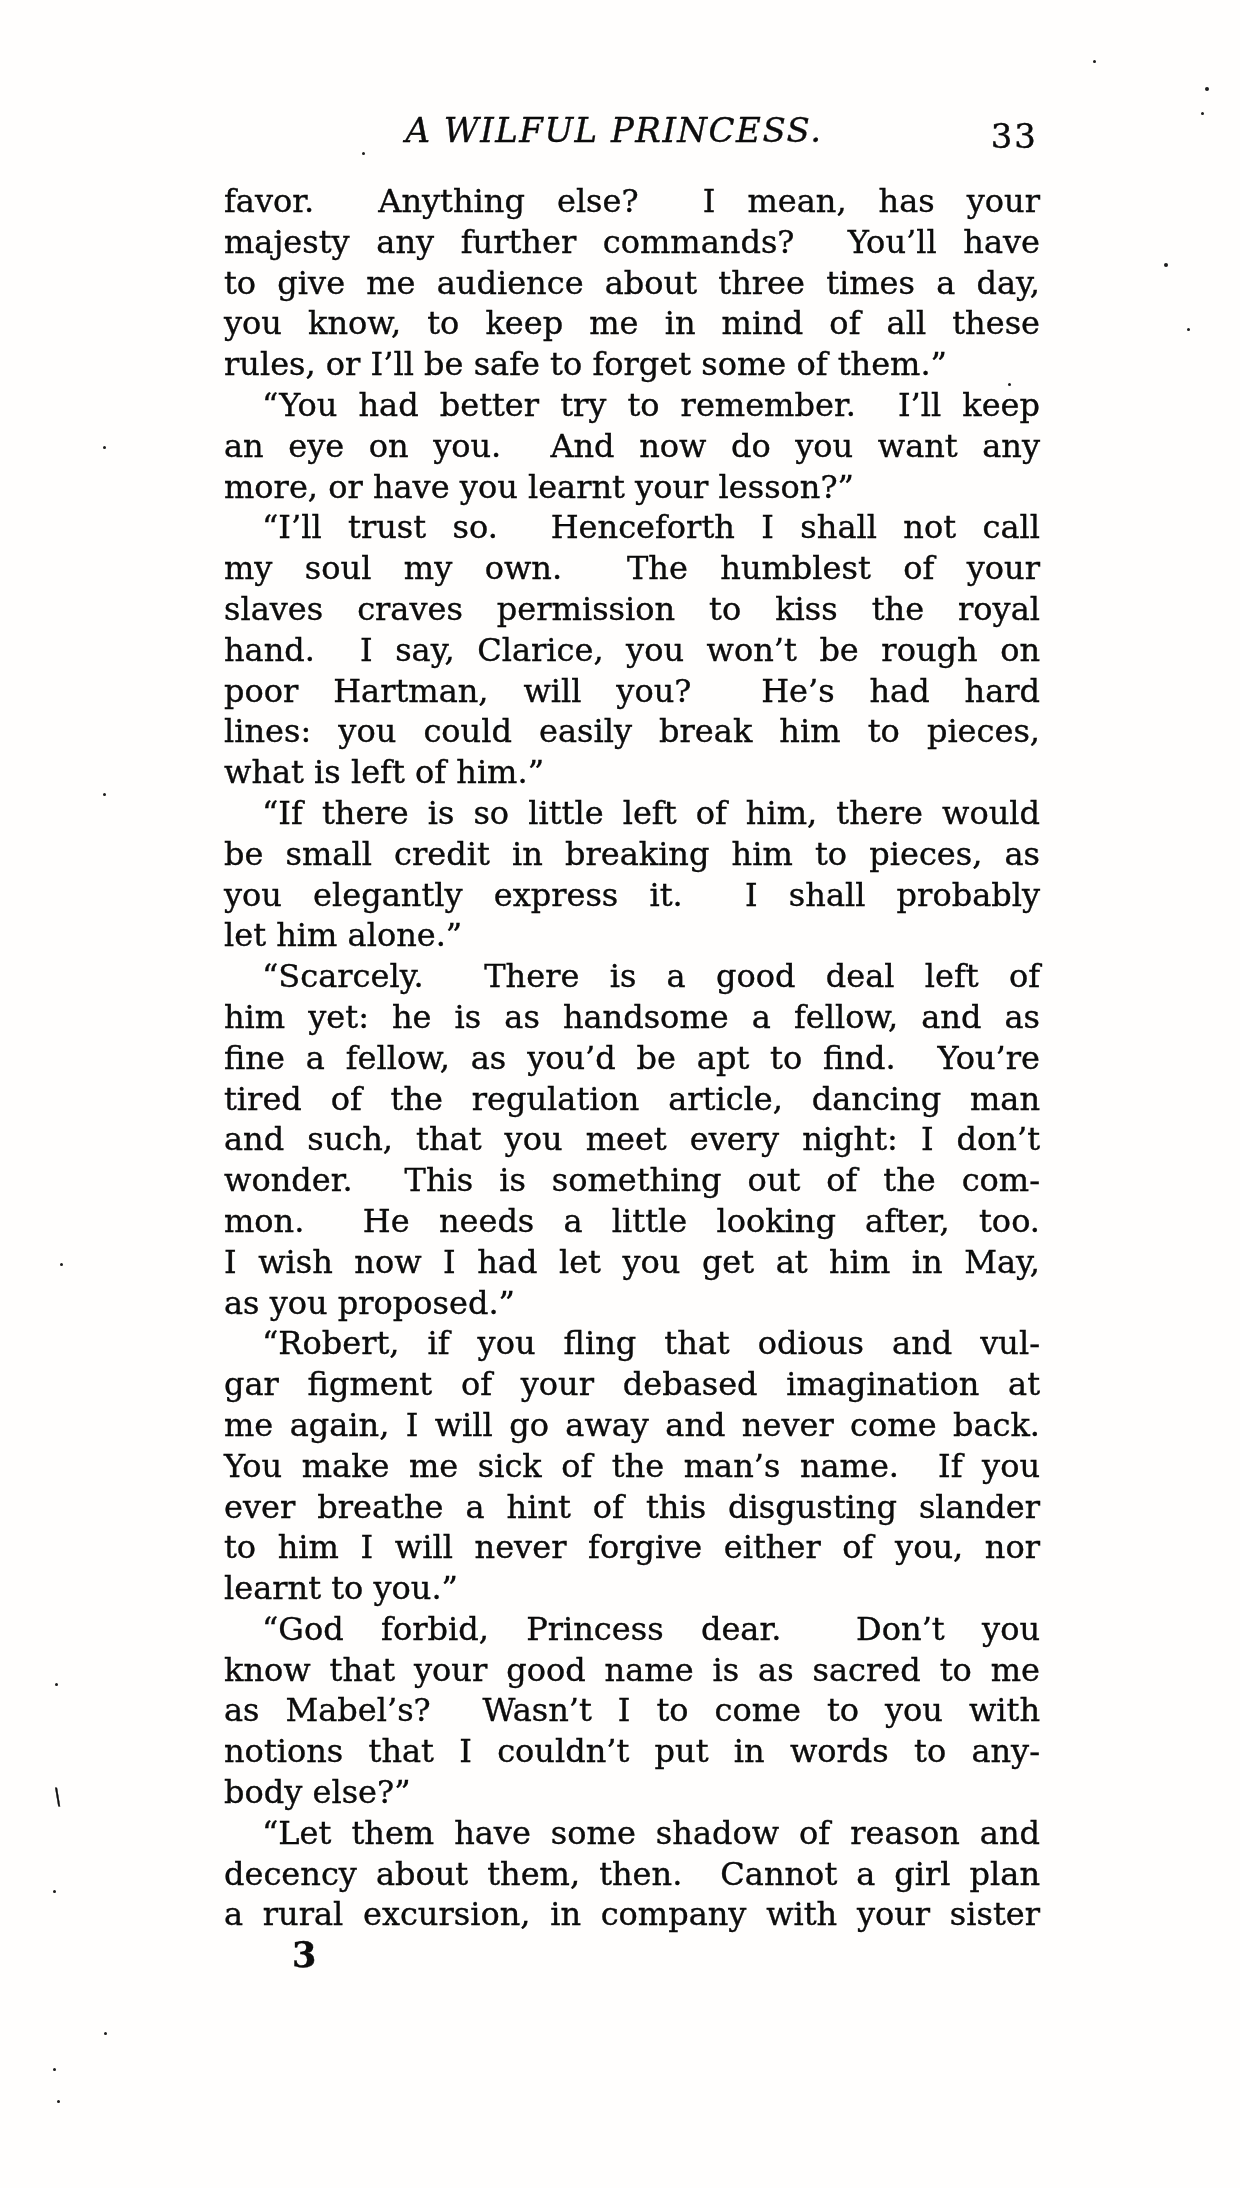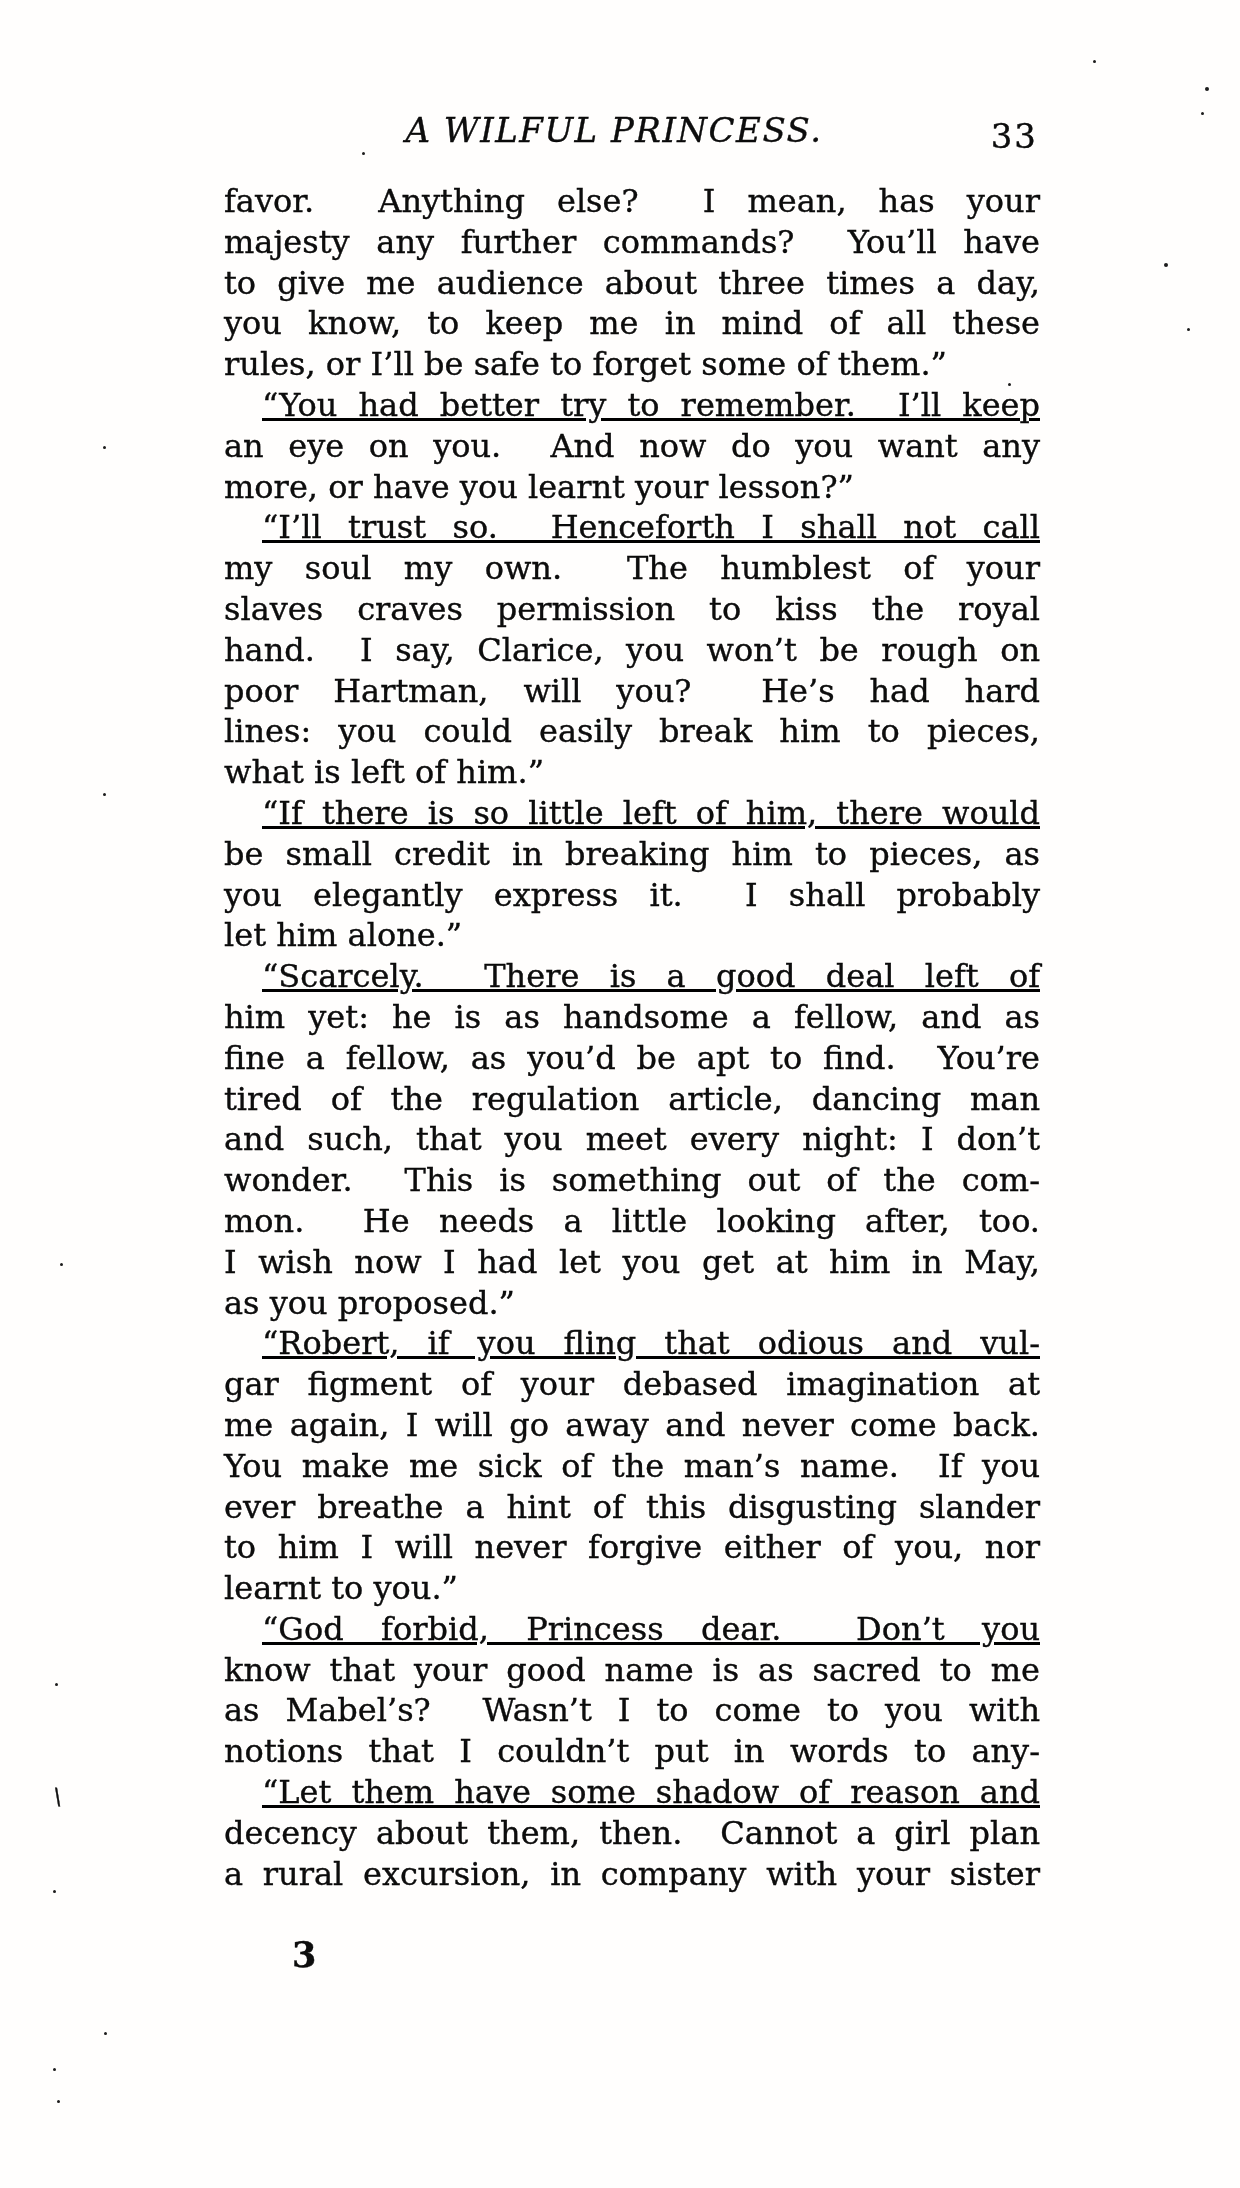--- a/index.html
+++ b/index.html
@@ -53,21 +53,20 @@
     white-space: nowrap0; 
     text-align: justify;
     text-align-last: justify;
     margin-left: 36px;
   }
   .line.no-stretch {
     text-align-last: left;
   }
   .line.indent {
     text-indent: 38px;
-    text-decoration: underline;
   }
   .signature-mark {
     position: absolute;
     left: 292px;
     top: 1936px;
     font-size: 35px;
     font-weight: bold;
     line-height: 1.1;
   }
   .speck {
@@ -126,20 +125,21 @@
       <div class="line">gar figment of your debased imagination at</div>
       <div class="line">me again, I will go away and never come back.</div>
       <div class="line">You make me sick of the man’s name.&nbsp; If you</div>
       <div class="line">ever breathe a hint of this disgusting slander</div>
       <div class="line">to him I will never forgive either of you, nor</div>
       <div class="line no-stretch">learnt to you.”</div>
       <div class="line indent">“God forbid, Princess dear.&nbsp; Don’t you</div>
       <div class="line">know that your good name is as sacred to me</div>
       <div class="line">as Mabel’s?&nbsp; Wasn’t I to come to you with</div>
       <div class="line">notions that I couldn’t put in words to any-</div>
+      <div class="line no-stretch">body else?”</div>
       <div class="line indent">“Let them have some shadow of reason and</div>
       <div class="line">decency about them, then.&nbsp; Cannot a girl plan</div>
       <div class="line">a rural excursion, in company with your sister</div>
     </div>
 
   <div class="signature-mark">3</div>
 
   <div id="artifacts">
       <div class="speck" style="left: 1093px; top: 60px; width: 3px; height: 3px;"></div>
       <div class="speck" style="left: 1205px; top: 87px; width: 4px; height: 4px;"></div>

